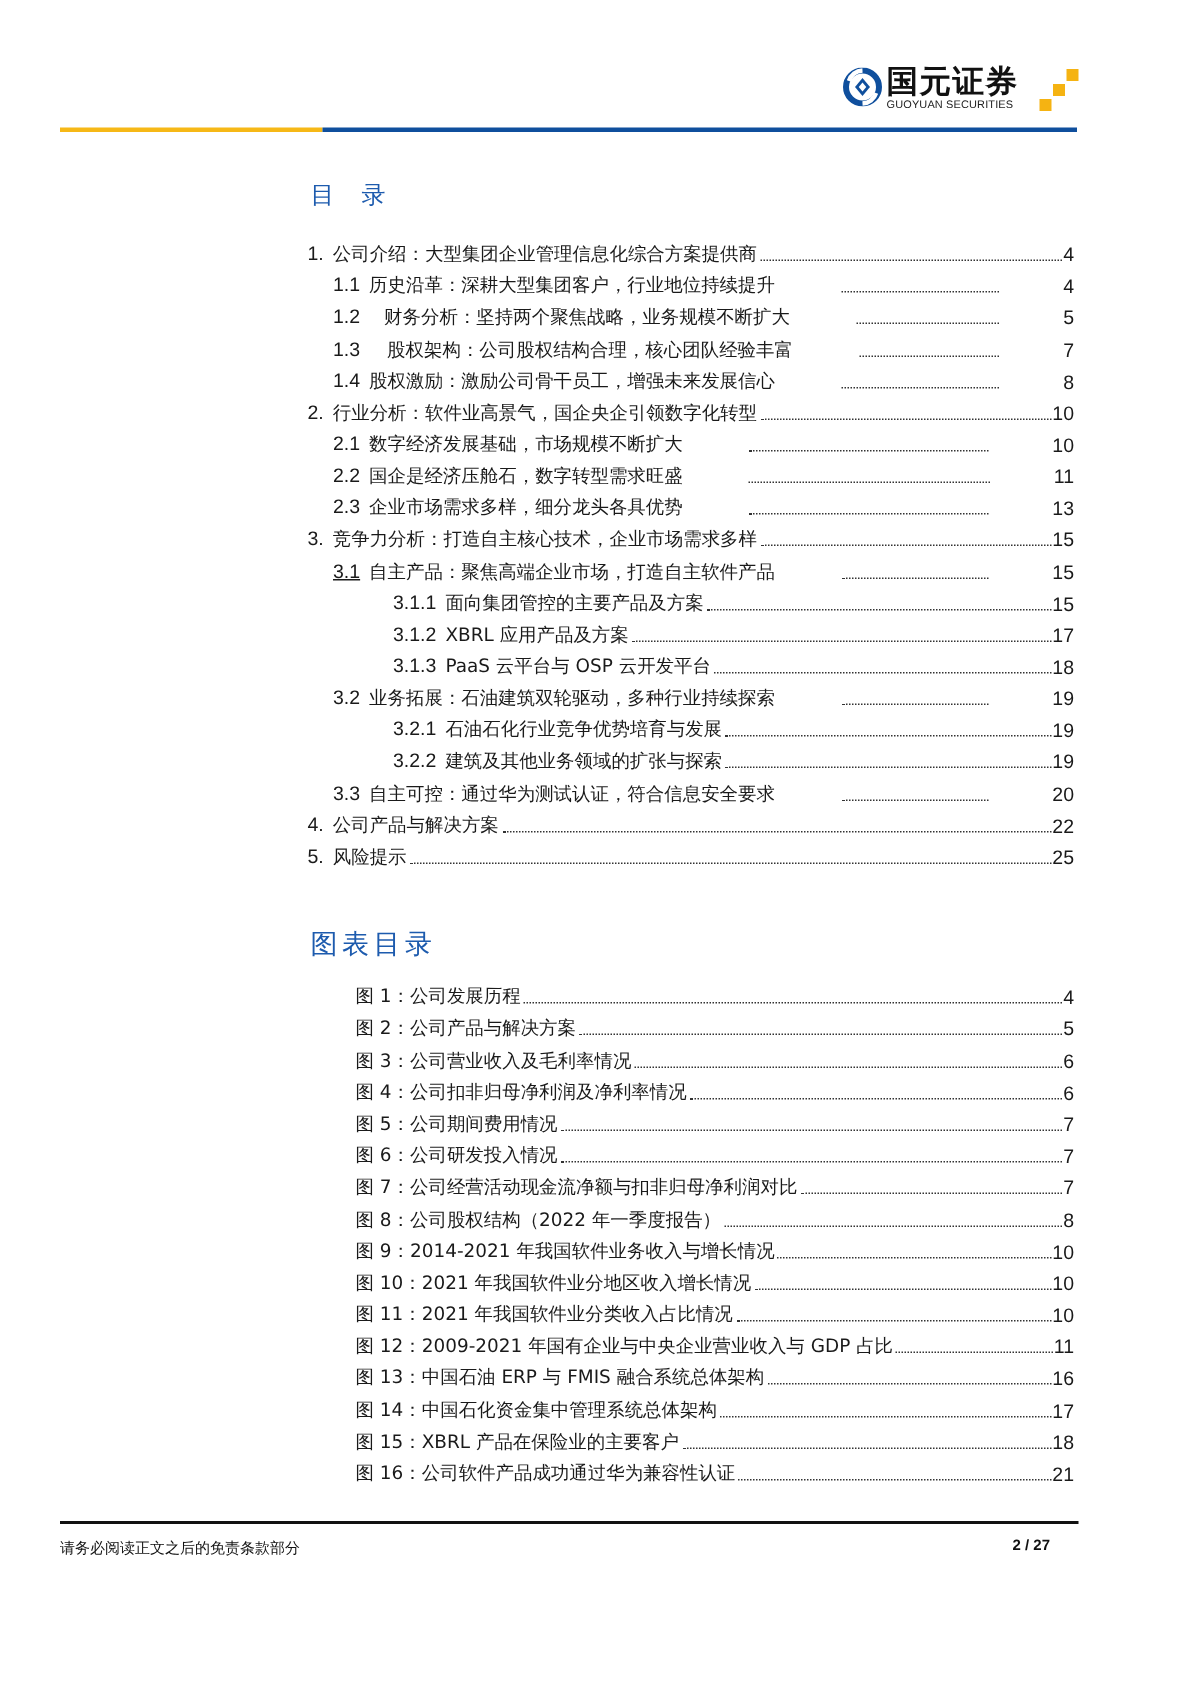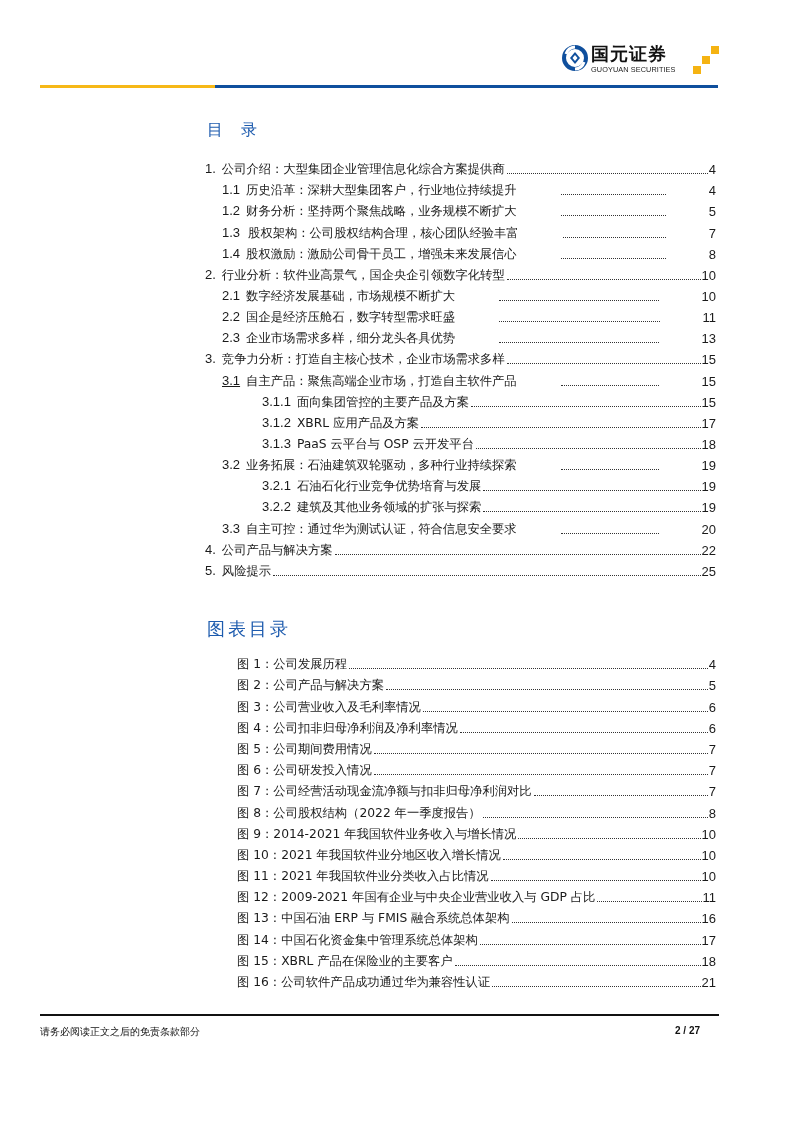--- a/index.html
+++ b/index.html
@@ -1,21 +1,21 @@
 <!DOCTYPE html>
 <html><head>
 <meta charset="utf-8">
 <style>
   html, body { margin: 0; padding: 0; background: #ffffff; }
   body { width: 793px; height: 1122px; position: relative; overflow: hidden;
          font-family: "Liberation Sans", "DejaVu Sans", sans-serif; color: #1a1a1a; }
 
   .header-logo { position: absolute; left: 560px; top: 42px; width: 160px; height: 36px; }
   .logo-mark { position: absolute; left: 2px; top: 3px; width: 26px; height: 26px; }
-  .logo-cn { position: absolute; left: 31px; top: 1px; font-size: 18px; font-weight: bold;
+  .logo-cn { position: absolute; left: 31px; top: 1px; font-size: 21px; font-weight: bold;
              letter-spacing: 1px; color: #111; font-family: "DejaVu Sans", sans-serif; line-height: 22px; }
   .logo-en { position: absolute; left: 31px; top: 24px; font-size: 7.3px; color: #222;
              letter-spacing: 0.1px; line-height: 8px; font-family: "Liberation Sans", sans-serif; }
   .logo-squares { position: absolute; left: 693px; top: 46px; width: 30px; height: 30px; }
   .sq { position: absolute; width: 8px; height: 8px; background: #f5b312; }
 
   .rule-top { position: absolute; top: 85px; height: 3px; }
   .rule-yellow { left: 40px; width: 175px; background: #f6b817; }
   .rule-blue { left: 215px; width: 503px; background: #0f4f9d; }
 
@@ -77,26 +77,26 @@
       <span class="label"><span class="num" style="margin-right: 6px;">1.</span><span>公司介绍：大型集团企业管理信息化综合方案提供商</span></span>
       <span class="dots"></span>
       <span class="page">4</span>
     </div>
     <div class="row lvl2">
       <span class="label"><span class="num" style="margin-right: 6px;">1.1</span><span>历史沿革：深耕大型集团客户，行业地位持续提升</span></span>
       <span class="dots"></span>
       <span class="page">4</span>
     </div>
     <div class="row lvl2">
-      <span class="label"><span class="num" style="margin-right: 6px;">1.2</span><span>财务分析：坚持两个聚焦战略，业务规模不断扩大</span></span>
+      <span class="label"><span class="num" style="margin-right: 16px;">1.2</span><span>财务分析：坚持两个聚焦战略，业务规模不断扩大</span></span>
       <span class="dots"></span>
       <span class="page">5</span>
     </div>
     <div class="row lvl2">
-      <span class="label"><span class="num" style="margin-right: 8px;">1.3</span><span>股权架构：公司股权结构合理，核心团队经验丰富</span></span>
+      <span class="label"><span class="num" style="margin-right: 18px;">1.3</span><span>股权架构：公司股权结构合理，核心团队经验丰富</span></span>
       <span class="dots"></span>
       <span class="page">7</span>
     </div>
     <div class="row lvl2">
       <span class="label"><span class="num" style="margin-right: 6px;">1.4</span><span>股权激励：激励公司骨干员工，增强未来发展信心</span></span>
       <span class="dots"></span>
       <span class="page">8</span>
     </div>
     <div class="row lvl1">
       <span class="label"><span class="num" style="margin-right: 6px;">2.</span><span>行业分析：软件业高景气，国企央企引领数字化转型</span></span>

